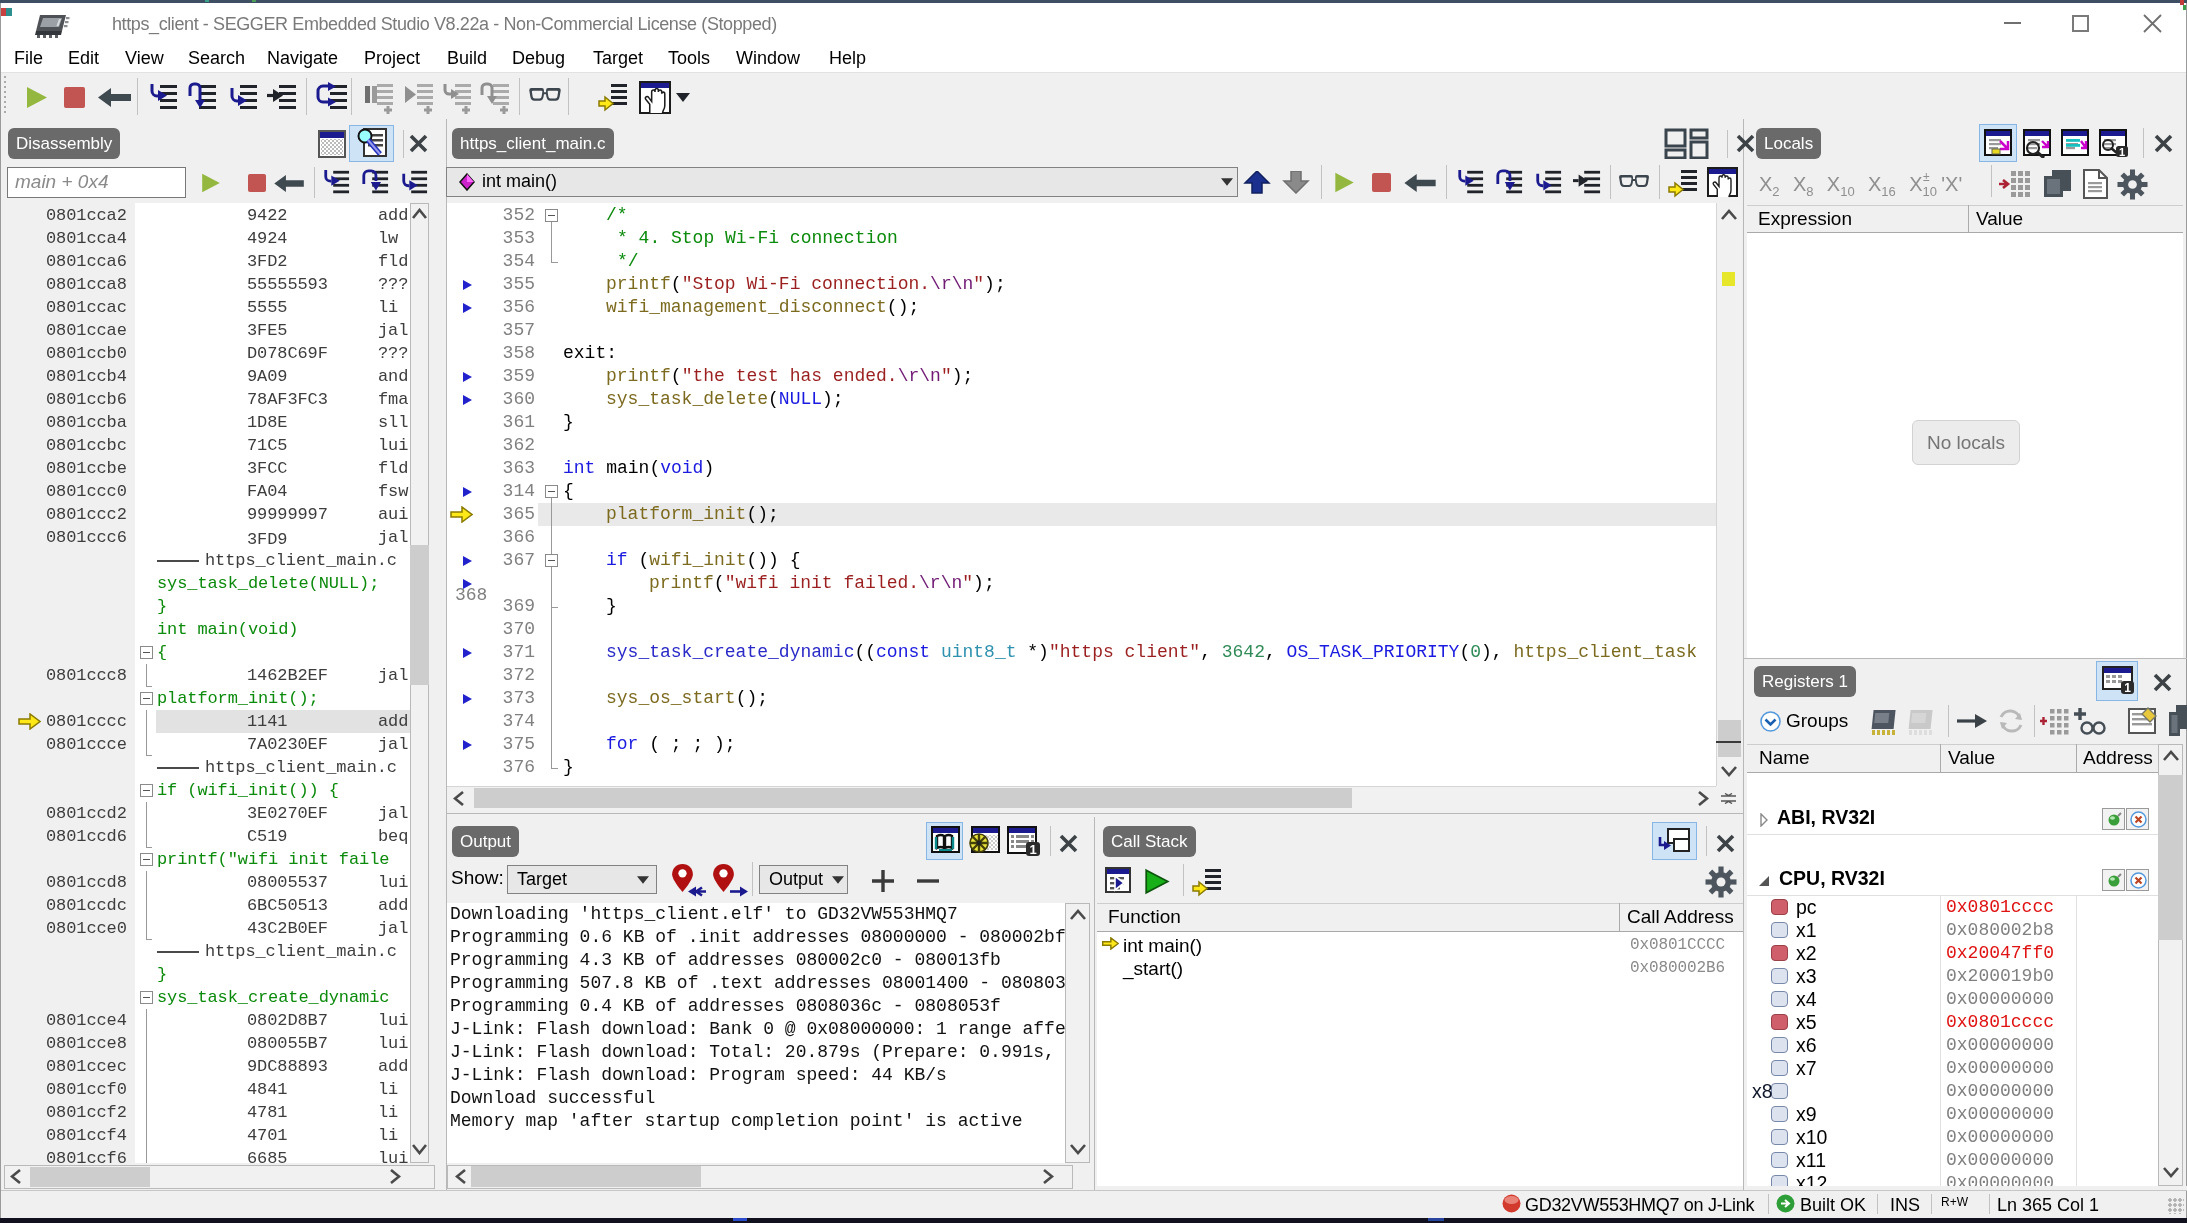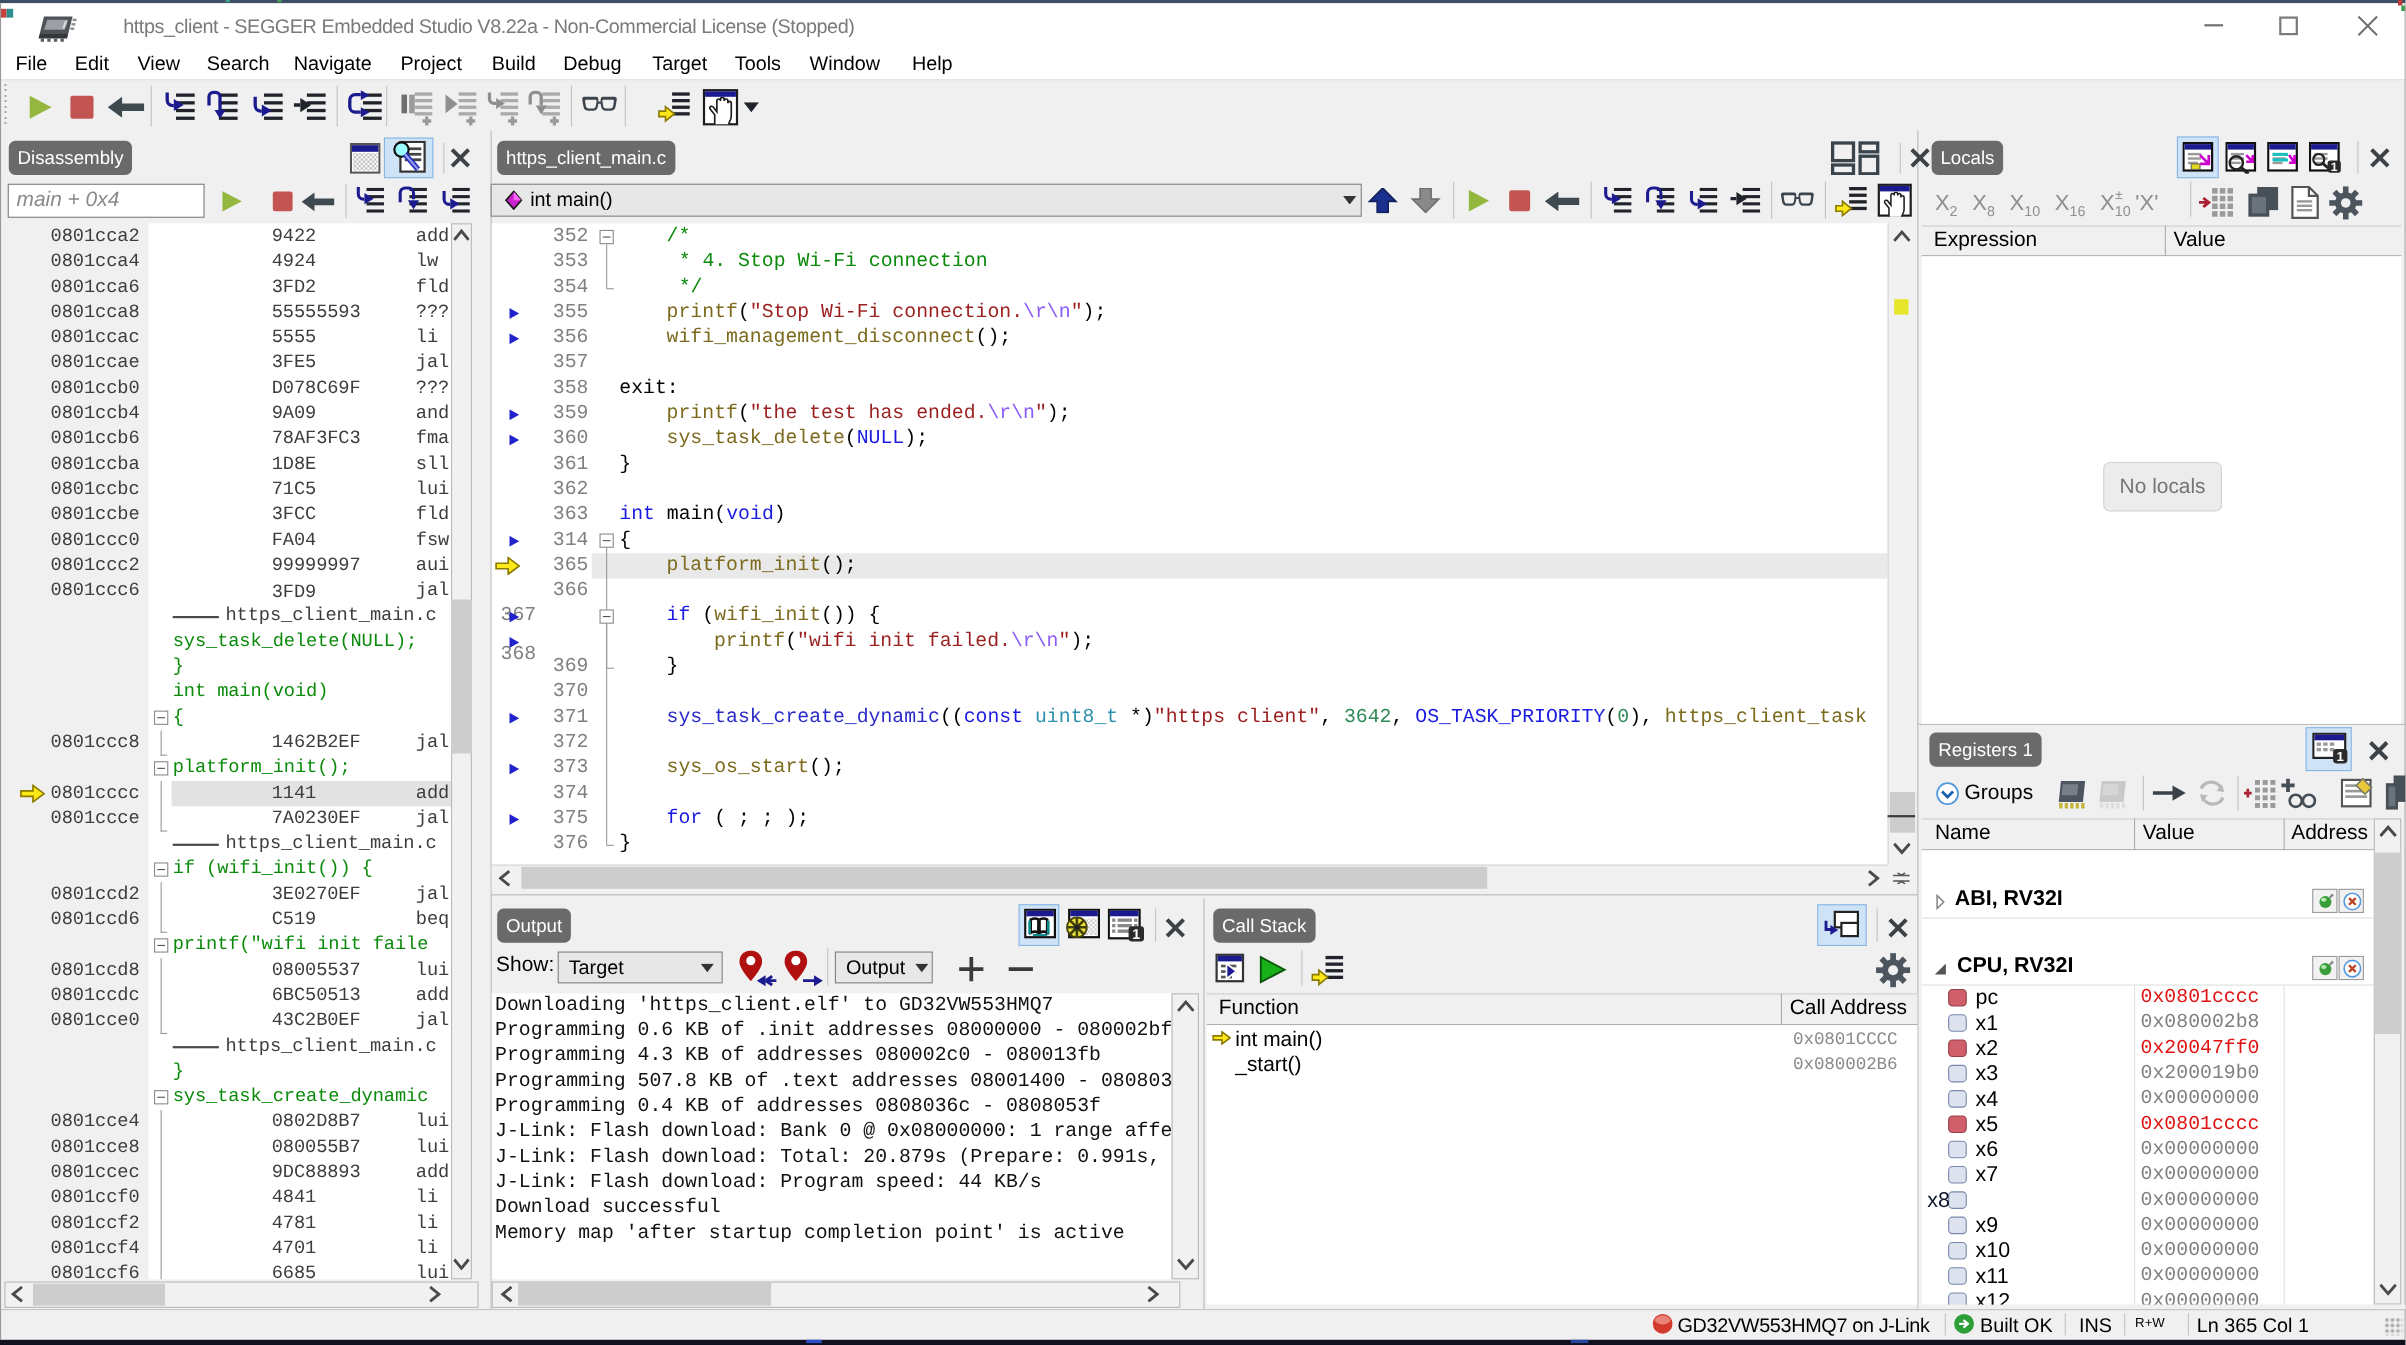--- a/index.html
+++ b/index.html
@@ -7,21 +7,21 @@
 body{position:relative;background:#f0f0f0;font-family:"Liberation Sans",sans-serif;-webkit-font-smoothing:antialiased}
 .abs{position:absolute}
 .mono{font-family:"Liberation Mono",monospace}
 .tab{position:absolute;background:#6a6a6a;color:#fff;font-size:17px;line-height:31px;height:31px;border-radius:6px;padding:0 8px;white-space:nowrap}
 .r{position:absolute;white-space:pre;font-size:18px;line-height:23px;height:23px;font-family:"Liberation Mono",monospace}
 .r17{position:absolute;white-space:pre;font-size:17px;line-height:23px;height:23px;font-family:"Liberation Mono",monospace;letter-spacing:-0.1px}
 .ui{position:absolute;white-space:pre;font-size:18px;color:#000}
 .g{color:#0b8a0b}
 .ol{color:#7c6a1e}
 .st{color:#9b1f1f}
-.esc{color:#8b5cf6}
+.esc{color:#701a75}
 .kw{color:#1a1ae0}
 .kw2{color:#2a2ac8}
 .ty{color:#2e91af}
 .nu{color:#2e8b57}
 .gy{color:#808080}
 .rd{color:#e01212}
 .ad{color:#3d3d3d}
 .sep{position:absolute;width:1px;background:#c2c2c2}
 .ddown{position:absolute;background:#e7e7e7;border:1px solid #828282}
 .hdr{position:absolute;background:#f0f0f0;border-top:1px solid #cdcdcd;border-bottom:1px solid #a9a9a9}
@@ -596,21 +596,21 @@
 <div class="r" style="left:563px;top:480px;max-width:1153px;overflow:hidden">{</div>
 <svg class="abs" style="left:463px;top:487px" width="9" height="10">
       <path d="M0 0 L9 5 L0 10 Z" fill="#2222cc"></path>
     </svg>
 <div class="r gy" style="left:455px;top:503px;width:80px;text-align:right">365</div>
 <div class="r" style="left:606px;top:503px;max-width:1110px;overflow:hidden"><span class="ol">platform_init</span>();</div>
 <svg class="abs" style="left:450px;top:506px" width="23" height="17" viewBox="0 0 23 17">
       <path d="M1 6 h11 v-5 l10 7.5 l-10 7.5 v-5 h-11 z" fill="#ffe818" stroke="#8a7a00" stroke-width="1.5"></path>
     </svg>
 <div class="r gy" style="left:455px;top:526px;width:80px;text-align:right">366</div>
-<div class="r gy" style="left:455px;top:549px;width:80px;text-align:left">367</div>
+<div class="r gy" style="left:455px;top:549px;width:80px;text-align:right">367</div>
 <div class="r" style="left:606px;top:549px;max-width:1110px;overflow:hidden"><span class="kw">if</span> (<span class="ol">wifi_init</span>()) {</div>
 <svg class="abs" style="left:463px;top:556px" width="9" height="10">
       <path d="M0 0 L9 5 L0 10 Z" fill="#2222cc"></path>
     </svg>
 <div class="r gy" style="left:455px;top:584px;width:80px;">368</div>
 <div class="r" style="left:649px;top:572px;max-width:1067px;overflow:hidden"><span class="ol">printf</span>(<span class="st">"wifi init failed.</span><span class="esc">\r\n</span><span class="st">"</span>);</div>
 <svg class="abs" style="left:463px;top:579px" width="9" height="10">
       <path d="M0 0 L9 5 L0 10 Z" fill="#2222cc"></path>
     </svg>
 <div class="r gy" style="left:455px;top:595px;width:80px;text-align:right">369</div>

